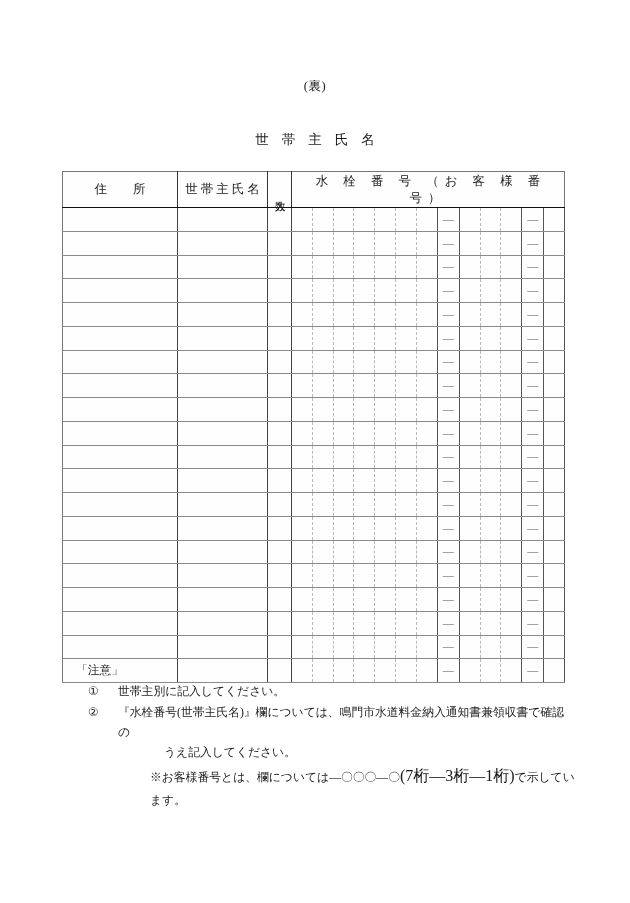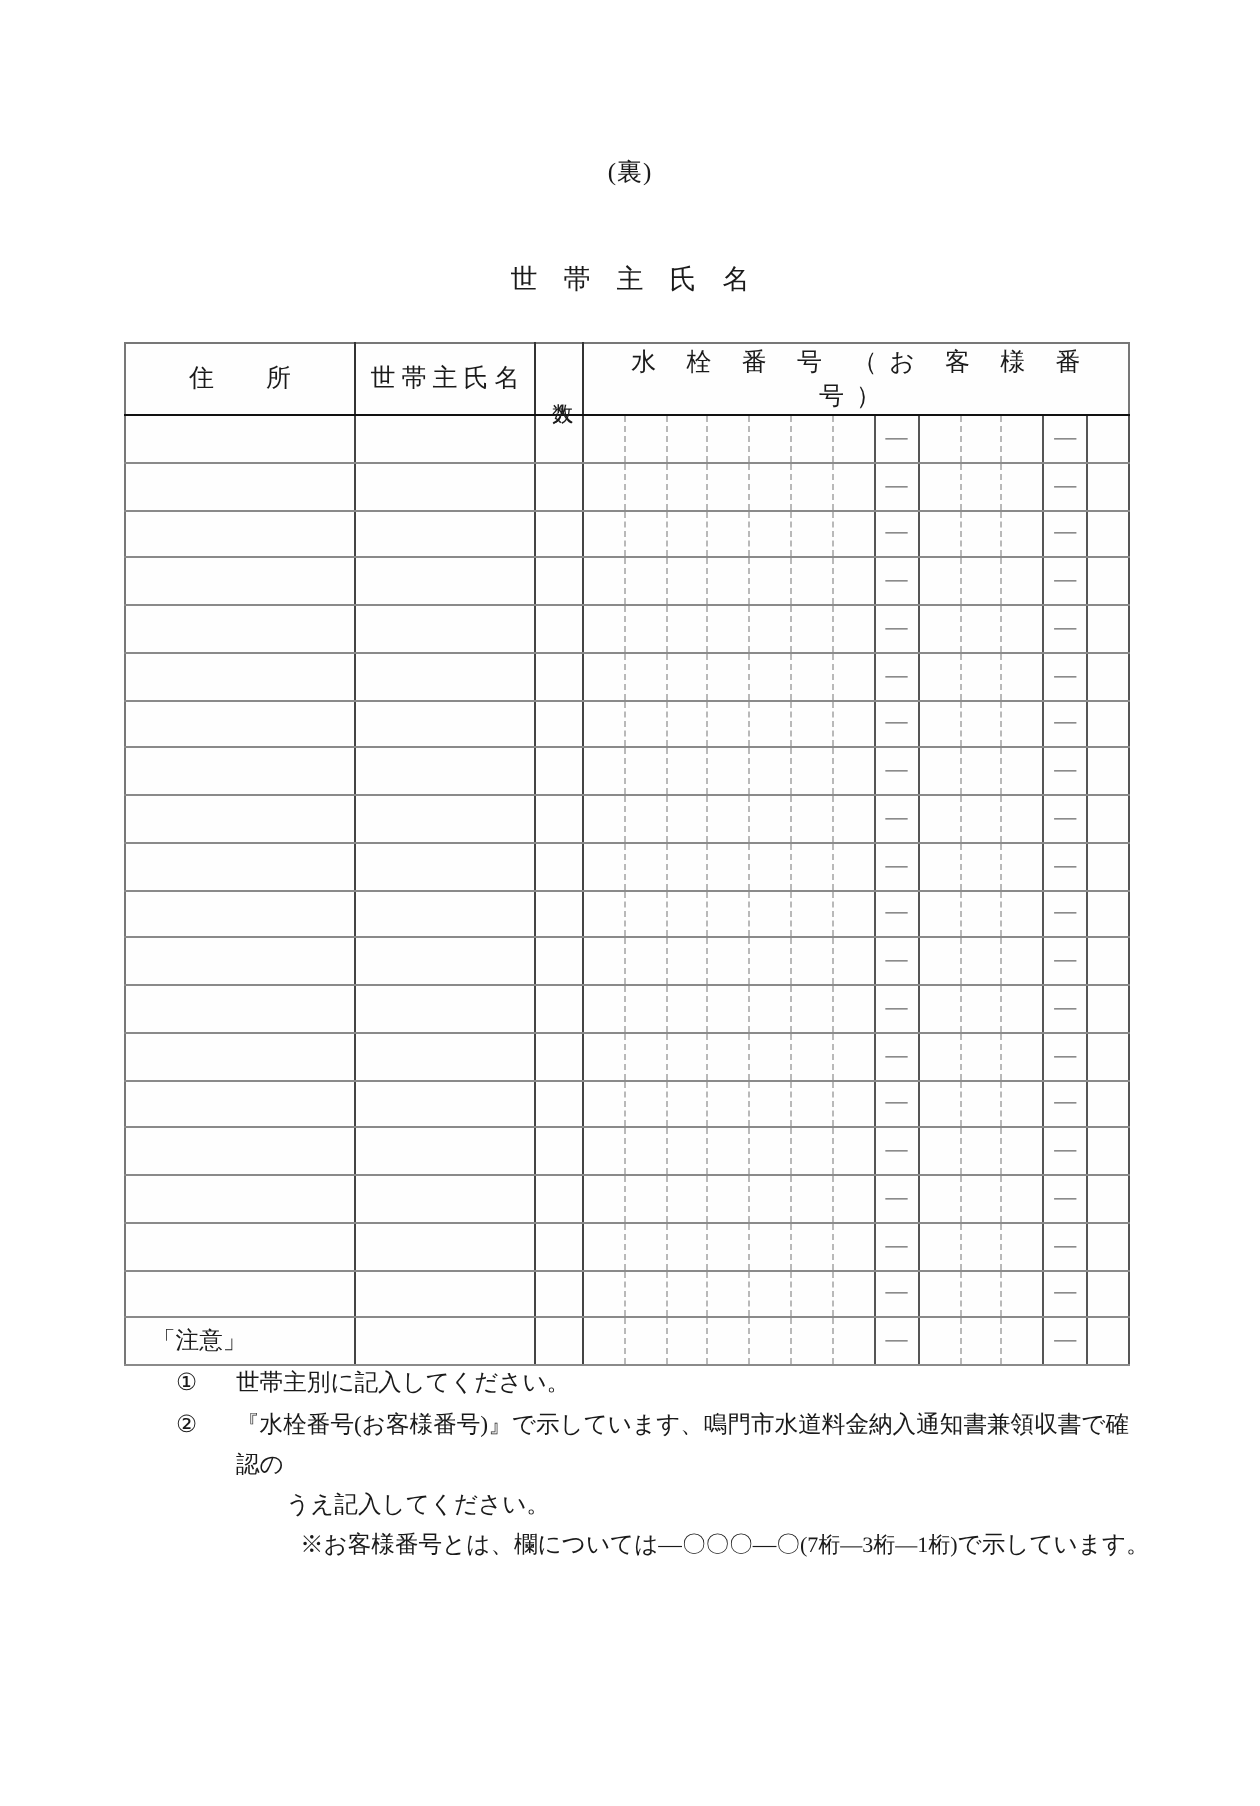--- a/index.html
+++ b/index.html
@@ -150,27 +150,27 @@
     margin-left: 12px;
   }
   .note-marker {
     flex: 0 0 auto;
     width: 30px;
   }
   .note-body {
     flex: 1 1 auto;
   }
   .note-cont {
-    margin-left: 67px;
+    margin-left: 88px;
   }
   .note-sub {
     margin-left: 74px;
   }
   .note-sub .small {
-    font-size: 11px;
+    font-size: 16px;
   }
 </style>
 </head>
 <body>
 
 <div class="page-side">(裏)</div>
 
 <div class="doc-title">世帯主氏名</div>
 
 <table class="roster-table">
@@ -567,19 +567,19 @@
 <div class="notes">
   <div class="note-head">「注意」</div>
 
   <div class="note-item">
     <span class="note-marker">①</span>
     <span class="note-body">世帯主別に記入してください。</span>
   </div>
 
   <div class="note-item">
     <span class="note-marker">②</span>
-    <span class="note-body">『水栓番号(お客様番号)』で示しています、鳴門市水道料金納入通知書兼領収書で確認の</span>
+    <span class="note-body">『水栓番号(世帯主氏名)』欄については、鳴門市水道料金納入通知書兼領収書で確認の</span>
   </div>
   <div class="note-cont">うえ記入してください。</div>
   <div class="note-sub">
     <span>※お客様番号とは、欄については—〇〇〇—〇</span><span class="small">(7桁—3桁—1桁)</span><span>で示しています。</span>
   </div>
 </div>
 
 </body></html>

